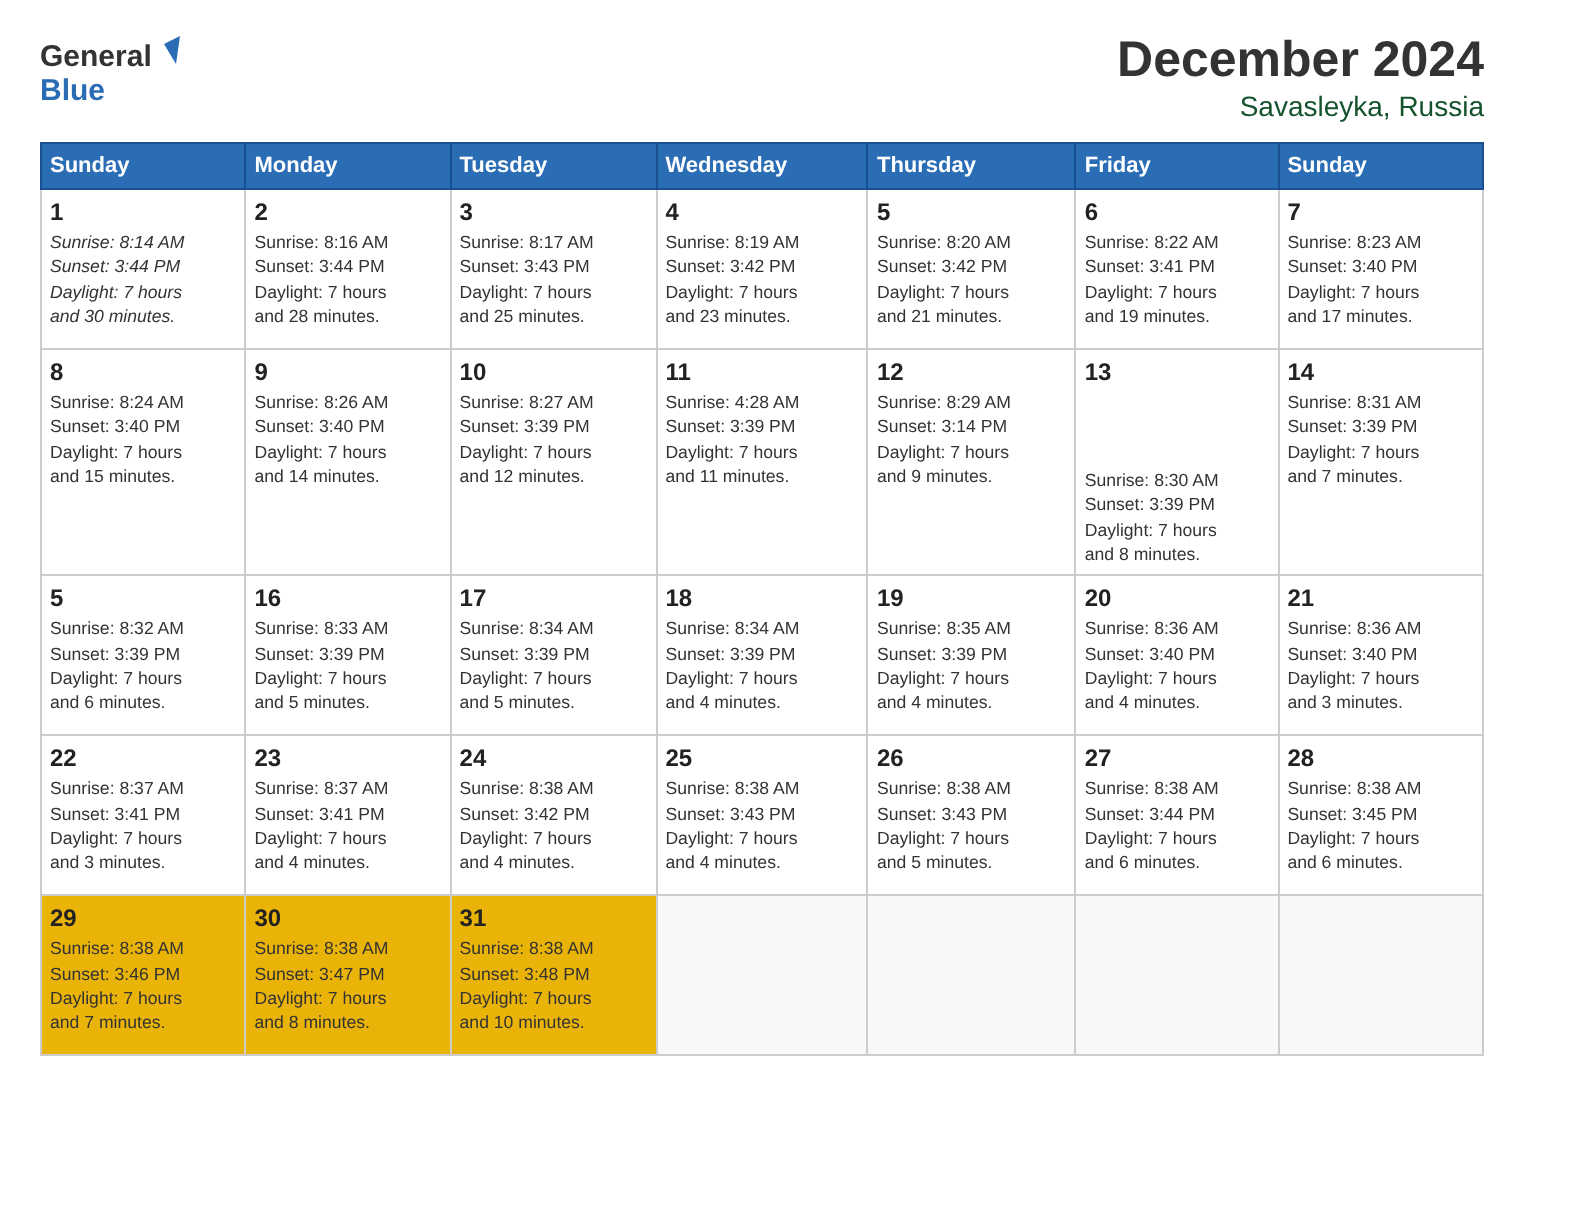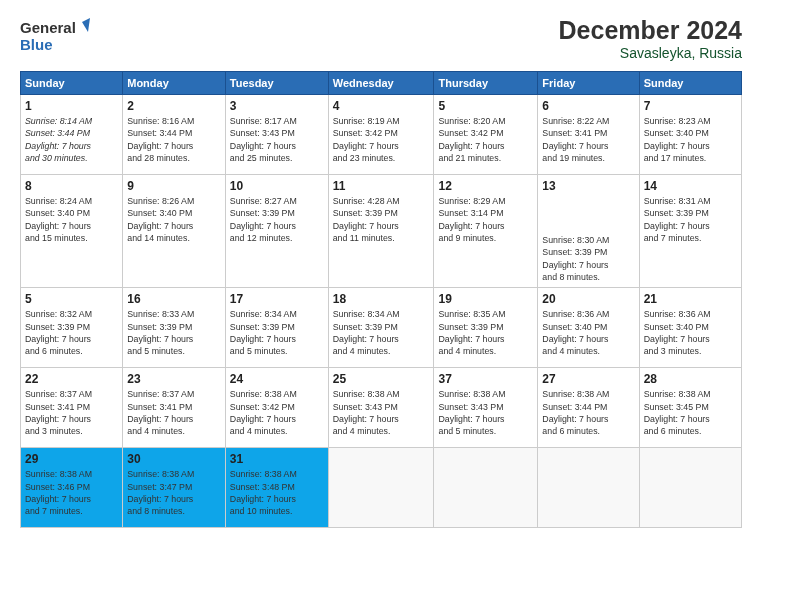--- a/index.html
+++ b/index.html
@@ -54,21 +54,21 @@
     }
     .calendar tbody tr td {
       vertical-align: top;
       padding: 4px 4px;
       border: 1px solid #ccc;
       height: 80px;
       width: 113px;
       background: #fff;
     }
     .calendar tbody tr:last-child td {
-      background: #0ea5e9;
+      background: #eab308;
     }
     .day-num {
       font-size: 12px;
       font-weight: bold;
       color: #222;
       display: block;
       margin-bottom: 2px;
     }
     .day-info {
       font-size: 8.8px;
@@ -286,21 +286,21 @@
 and 4 minutes.</div>
           </td>
           <td>
             <span class="day-num">25</span>
             <div class="day-info" style="white-space: pre-line;">Sunrise: 8:38 AM
 Sunset: 3:43 PM
 Daylight: 7 hours
 and 4 minutes.</div>
           </td>
           <td>
-            <span class="day-num">37</span>
+            <span class="day-num">26</span>
             <div class="day-info" style="white-space: pre-line;">Sunrise: 8:38 AM
 Sunset: 3:43 PM
 Daylight: 7 hours
 and 5 minutes.</div>
           </td>
           <td>
             <span class="day-num">27</span>
             <div class="day-info" style="white-space: pre-line;">Sunrise: 8:38 AM
 Sunset: 3:44 PM
 Daylight: 7 hours

